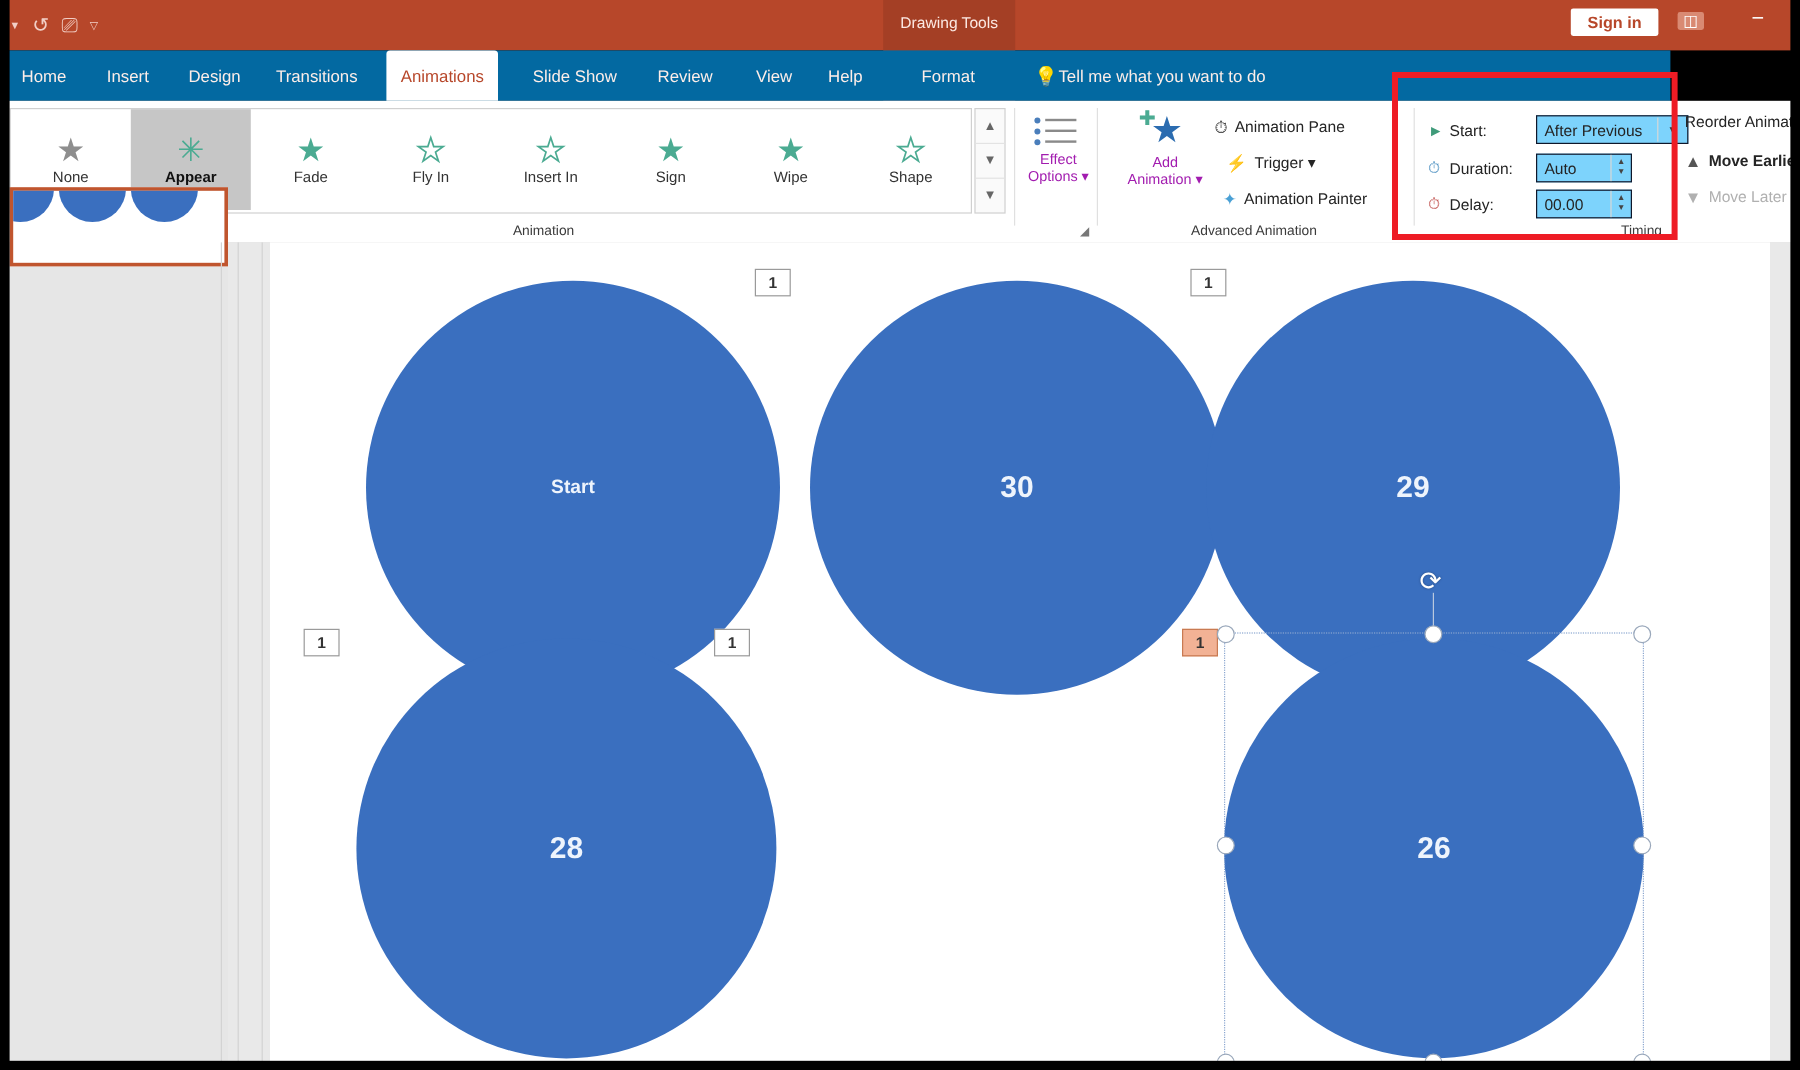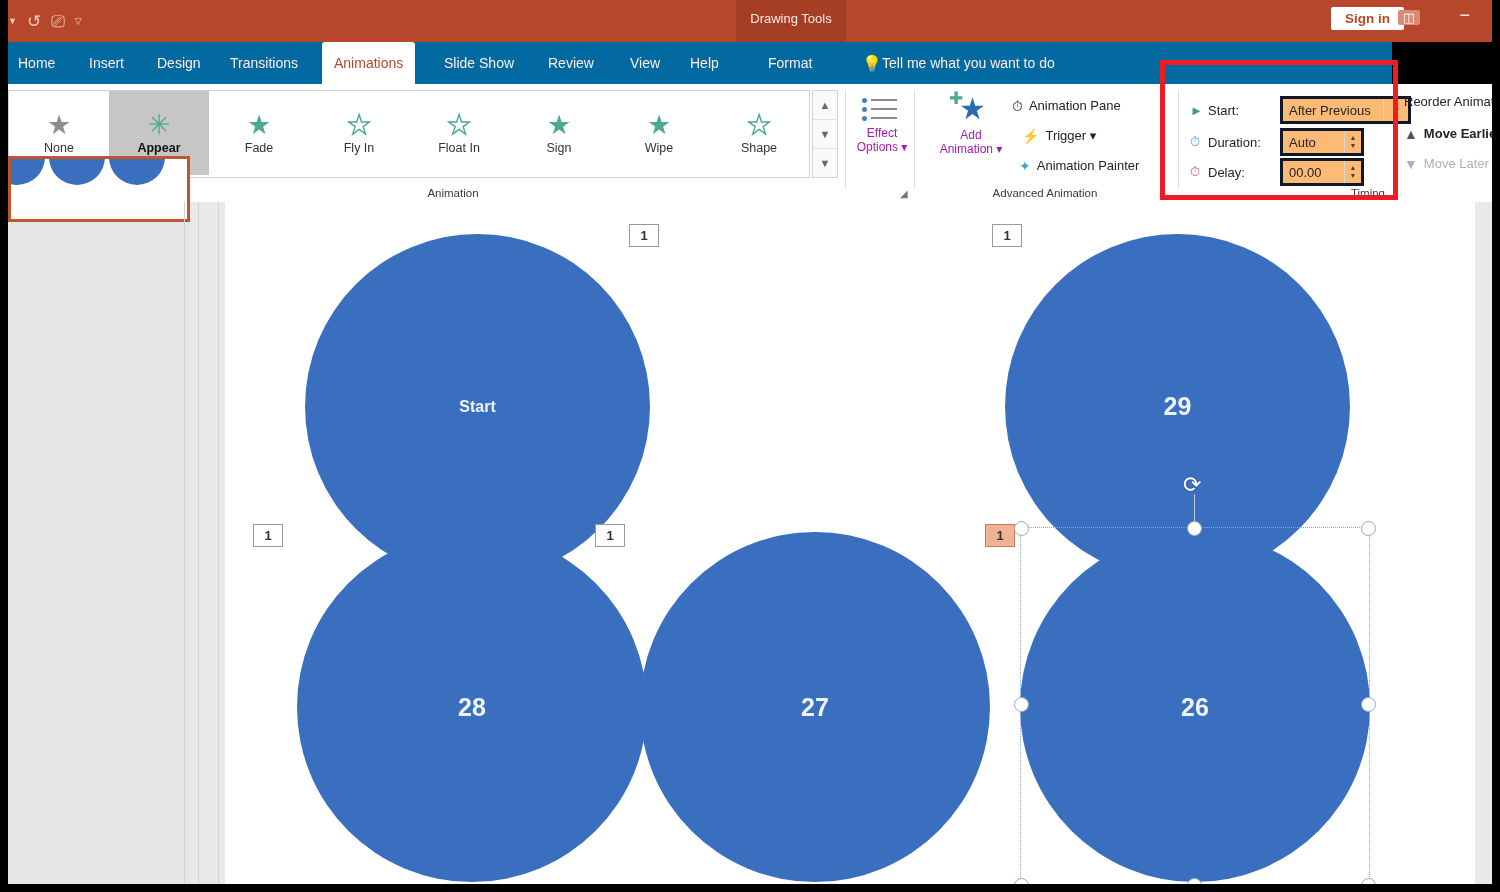--- a/index.html
+++ b/index.html
@@ -8,21 +8,21 @@
 
   
   .titlebar{position:absolute;left:0;top:0;width:1500px;height:42px;background:#b7472a;}
   .qat{position:absolute;left:8px;top:8px;height:26px;display:flex;align-items:center;gap:10px;color:#fff;}
   .qat .gl{font-size:17px;line-height:1;color:#f2cfc6;}
   .qat .gl.sm{font-size:9px;}
   .title-text{position:absolute;left:0;top:10px;width:1500px;text-align:center;color:#fdf0ec;
     font-size:14.5px;letter-spacing:.2px;pointer-events:none;}
   .ctx-tab-label{position:absolute;left:736px;top:11px;width:110px;text-align:center;color:#fce9e3;font-size:13px;}
   .ctx-band{position:absolute;left:736px;top:0;width:110px;height:84px;background:#a43f25;}
-  .signin{position:absolute;right:96px;top:7px;background:#fff;color:#b7472a;font-size:13.5px;
+  .signin{position:absolute;right:118px;top:7px;background:#fff;color:#b7472a;font-size:13.5px;
     padding:4px 14px;border-radius:2px;font-weight:bold;}
   .tb-icon{position:absolute;top:9px;color:#fff;font-size:15px;}
   .tb-ribbon-opt{right:80px;background:#d98a73;color:#fff;padding:0px 5px;border-radius:2px;font-size:13px;top:10px;}
   .tb-min{right:30px;font-size:18px;top:5px;}
 
   
   .tabs{position:absolute;left:0;top:42px;width:1392px;height:42px;background:#0369a1;}
   .tab{position:absolute;top:0;height:42px;line-height:42px;color:#fdeee9;font-size:14px;
     padding:0 12px;white-space:nowrap;}
   .tab.active{background:#fff;color:#b7472a;border-radius:3px 3px 0 0;font-weight:normal;}
@@ -64,21 +64,21 @@
   .addanim-icon .s2{position:absolute;left:0px;top:-2px;font-size:17px;line-height:17px;color:#4bab92;}
 
   .btn-sm{position:absolute;display:flex;align-items:center;gap:6px;font-size:13px;color:#242424;white-space:nowrap;}
   .btn-sm.dim{color:#b0b0b0;}
   .icn{font-size:14px;line-height:14px;}
 
   
   .tm-row{position:absolute;display:flex;align-items:center;font-size:13px;color:#242424;white-space:nowrap;}
   .tm-lbl{width:72px;}
   .tm-icn{width:18px;font-size:13px;}
-  .combo{border:3px solid #0f172a;background:#fdba74;height:22px;display:flex;align-items:center;
+  .combo{border:1px solid #0f172a;background:#7dd3fc;height:22px;display:flex;align-items:center;
     font-size:13px;color:#242424;}
   .combo .val{padding:0 6px;}
   .combo .chev{width:24px;height:20px;border-left:1px solid #d8d8d8;display:flex;align-items:center;
     justify-content:center;font-size:11px;color:#333;}
   .spin{width:16px;height:22px;border-left:1px solid #d8d8d8;display:flex;flex-direction:column;
     align-items:center;justify-content:center;font-size:7px;color:#444;line-height:8px;}
   .redbox{position:absolute;border:5px solid #ee1c25;pointer-events:none;}
 
   
   .workarea{position:absolute;left:0;top:202px;width:1500px;height:690px;background:#e9e9e9;}
@@ -153,21 +153,21 @@
       <div class="gitem">
         <span class="star">★</span>
         <span class="lbl">Fade</span>
       </div>
       <div class="gitem">
         <span class="star hollow">★</span>
         <span class="lbl">Fly In</span>
       </div>
       <div class="gitem">
         <span class="star hollow">★</span>
-        <span class="lbl">Float In</span>
+        <span class="lbl">Insert In</span>
       </div>
       <div class="gitem">
         <span class="star">★</span>
         <span class="lbl">Sign</span>
       </div>
       <div class="gitem">
         <span class="star">★</span>
         <span class="lbl">Wipe</span>
       </div>
       <div class="gitem">
@@ -293,24 +293,24 @@
         <div class="tc" style="left:98px;top:-30px;width:56px;height:56px;"></div>
       </div>
       <div class="pane-div" style="left:176px;"></div>
     </div>
     <div class="pane-div" style="left:198px;"></div>
     <div class="pane-div" style="left:218px;"></div>
 
     <div class="slide">
 
       <div class="circle start" style="left:80px;top:32px;width:345px;height:345px;">Start</div>
+      <div class="circle" style="left:450px;top:32px;width:345px;height:345px;">30</div>
       <div class="circle" style="left:780px;top:32px;width:345px;height:345px;">29</div>
 
       <div class="circle" style="left:72px;top:330px;width:350px;height:350px;">28</div>
-      <div class="circle" style="left:415px;top:330px;width:350px;height:350px;">27</div>
       <div class="circle" style="left:795px;top:330px;width:350px;height:350px;">26</div>
 
       <div class="badge" style="left:404px;top:22px;">1</div>
       <div class="badge" style="left:767px;top:22px;">1</div>
       <div class="badge" style="left:28px;top:322px;">1</div>
       <div class="badge" style="left:370px;top:322px;">1</div>
       <div class="badge hl" style="left:760px;top:322px;">1</div>
 
       <div class="selbox" style="left:795px;top:325px;width:348px;height:365px;border-bottom:none;"></div>
       <div class="rotstem" style="left:969px;top:292px;height:35px;"></div>

